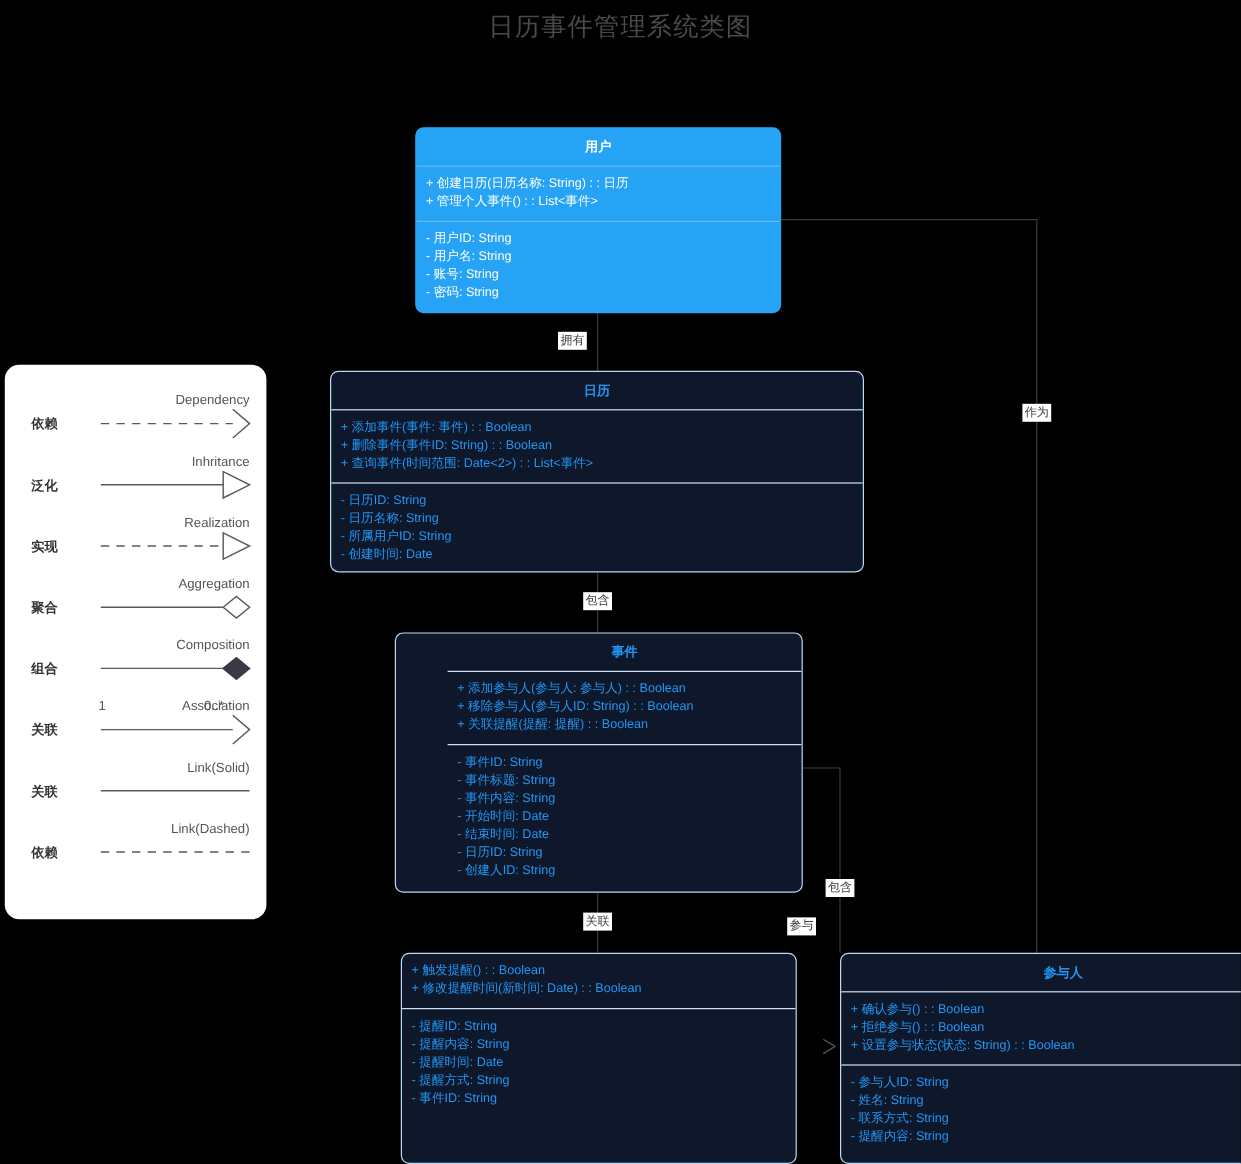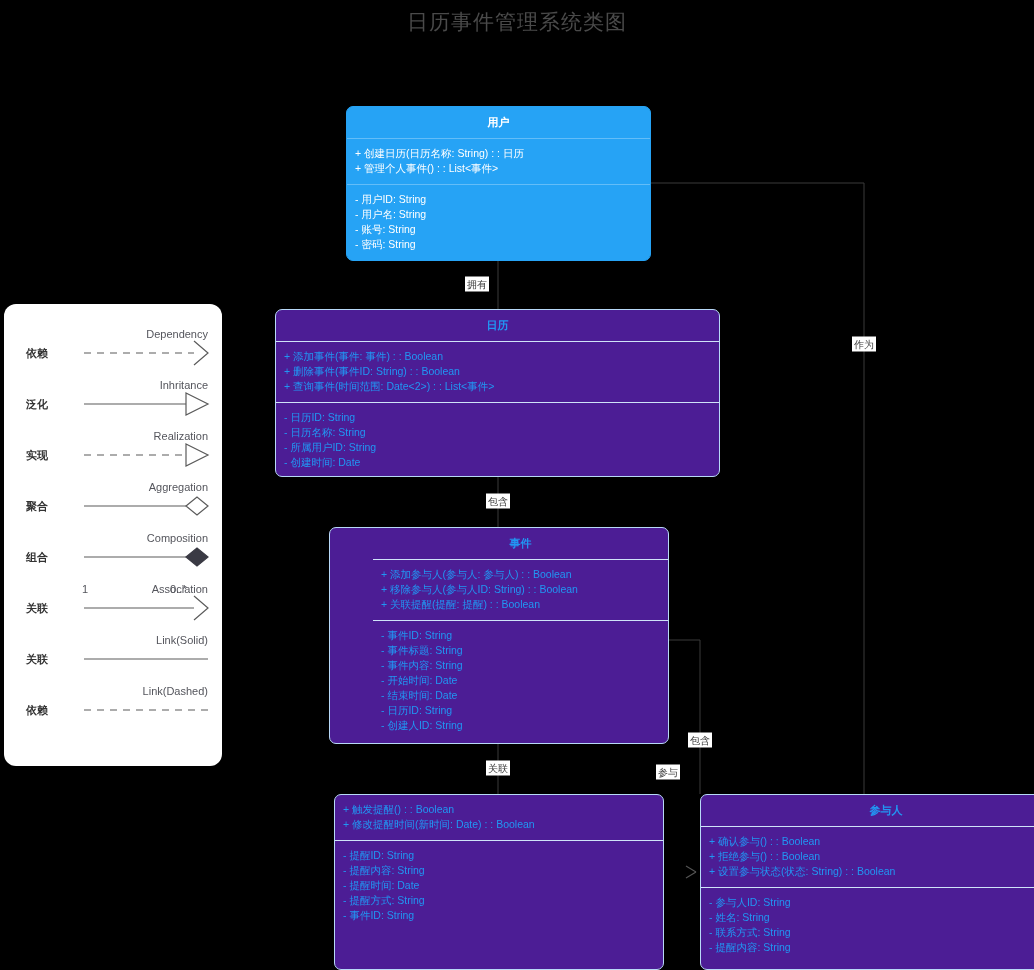--- a/index.html
+++ b/index.html
@@ -51,21 +51,21 @@
     overflow:hidden;
   }
 
   
   .cls.primary{background:#26a3f5;border:1px solid #26a3f5;}
   .cls.primary .hdr{color:#ffffff;border-bottom:1px solid #63bdf8;}
   .cls.primary .sect{color:#ffffff;}
   .cls.primary .sect.attrs{border-top:1px solid #63bdf8;}
 
   
-  .cls.secondary{background:#4c1d95;border:1px solid #b8d9f7;}
+  .cls.secondary{background:#0f172a;border:1px solid #b8d9f7;}
   .cls.secondary .hdr{color:#2196f3;border-bottom:1px solid #cfe3f9;}
   .cls.secondary .sect{color:#2196f3;}
   .cls.secondary .sect.attrs{border-top:1px solid #cfe3f9;}
 
   
   .edge-label{
     position:absolute;
     background:#ffffff;
     color:#3c3c3c;
     font-size:10px;

